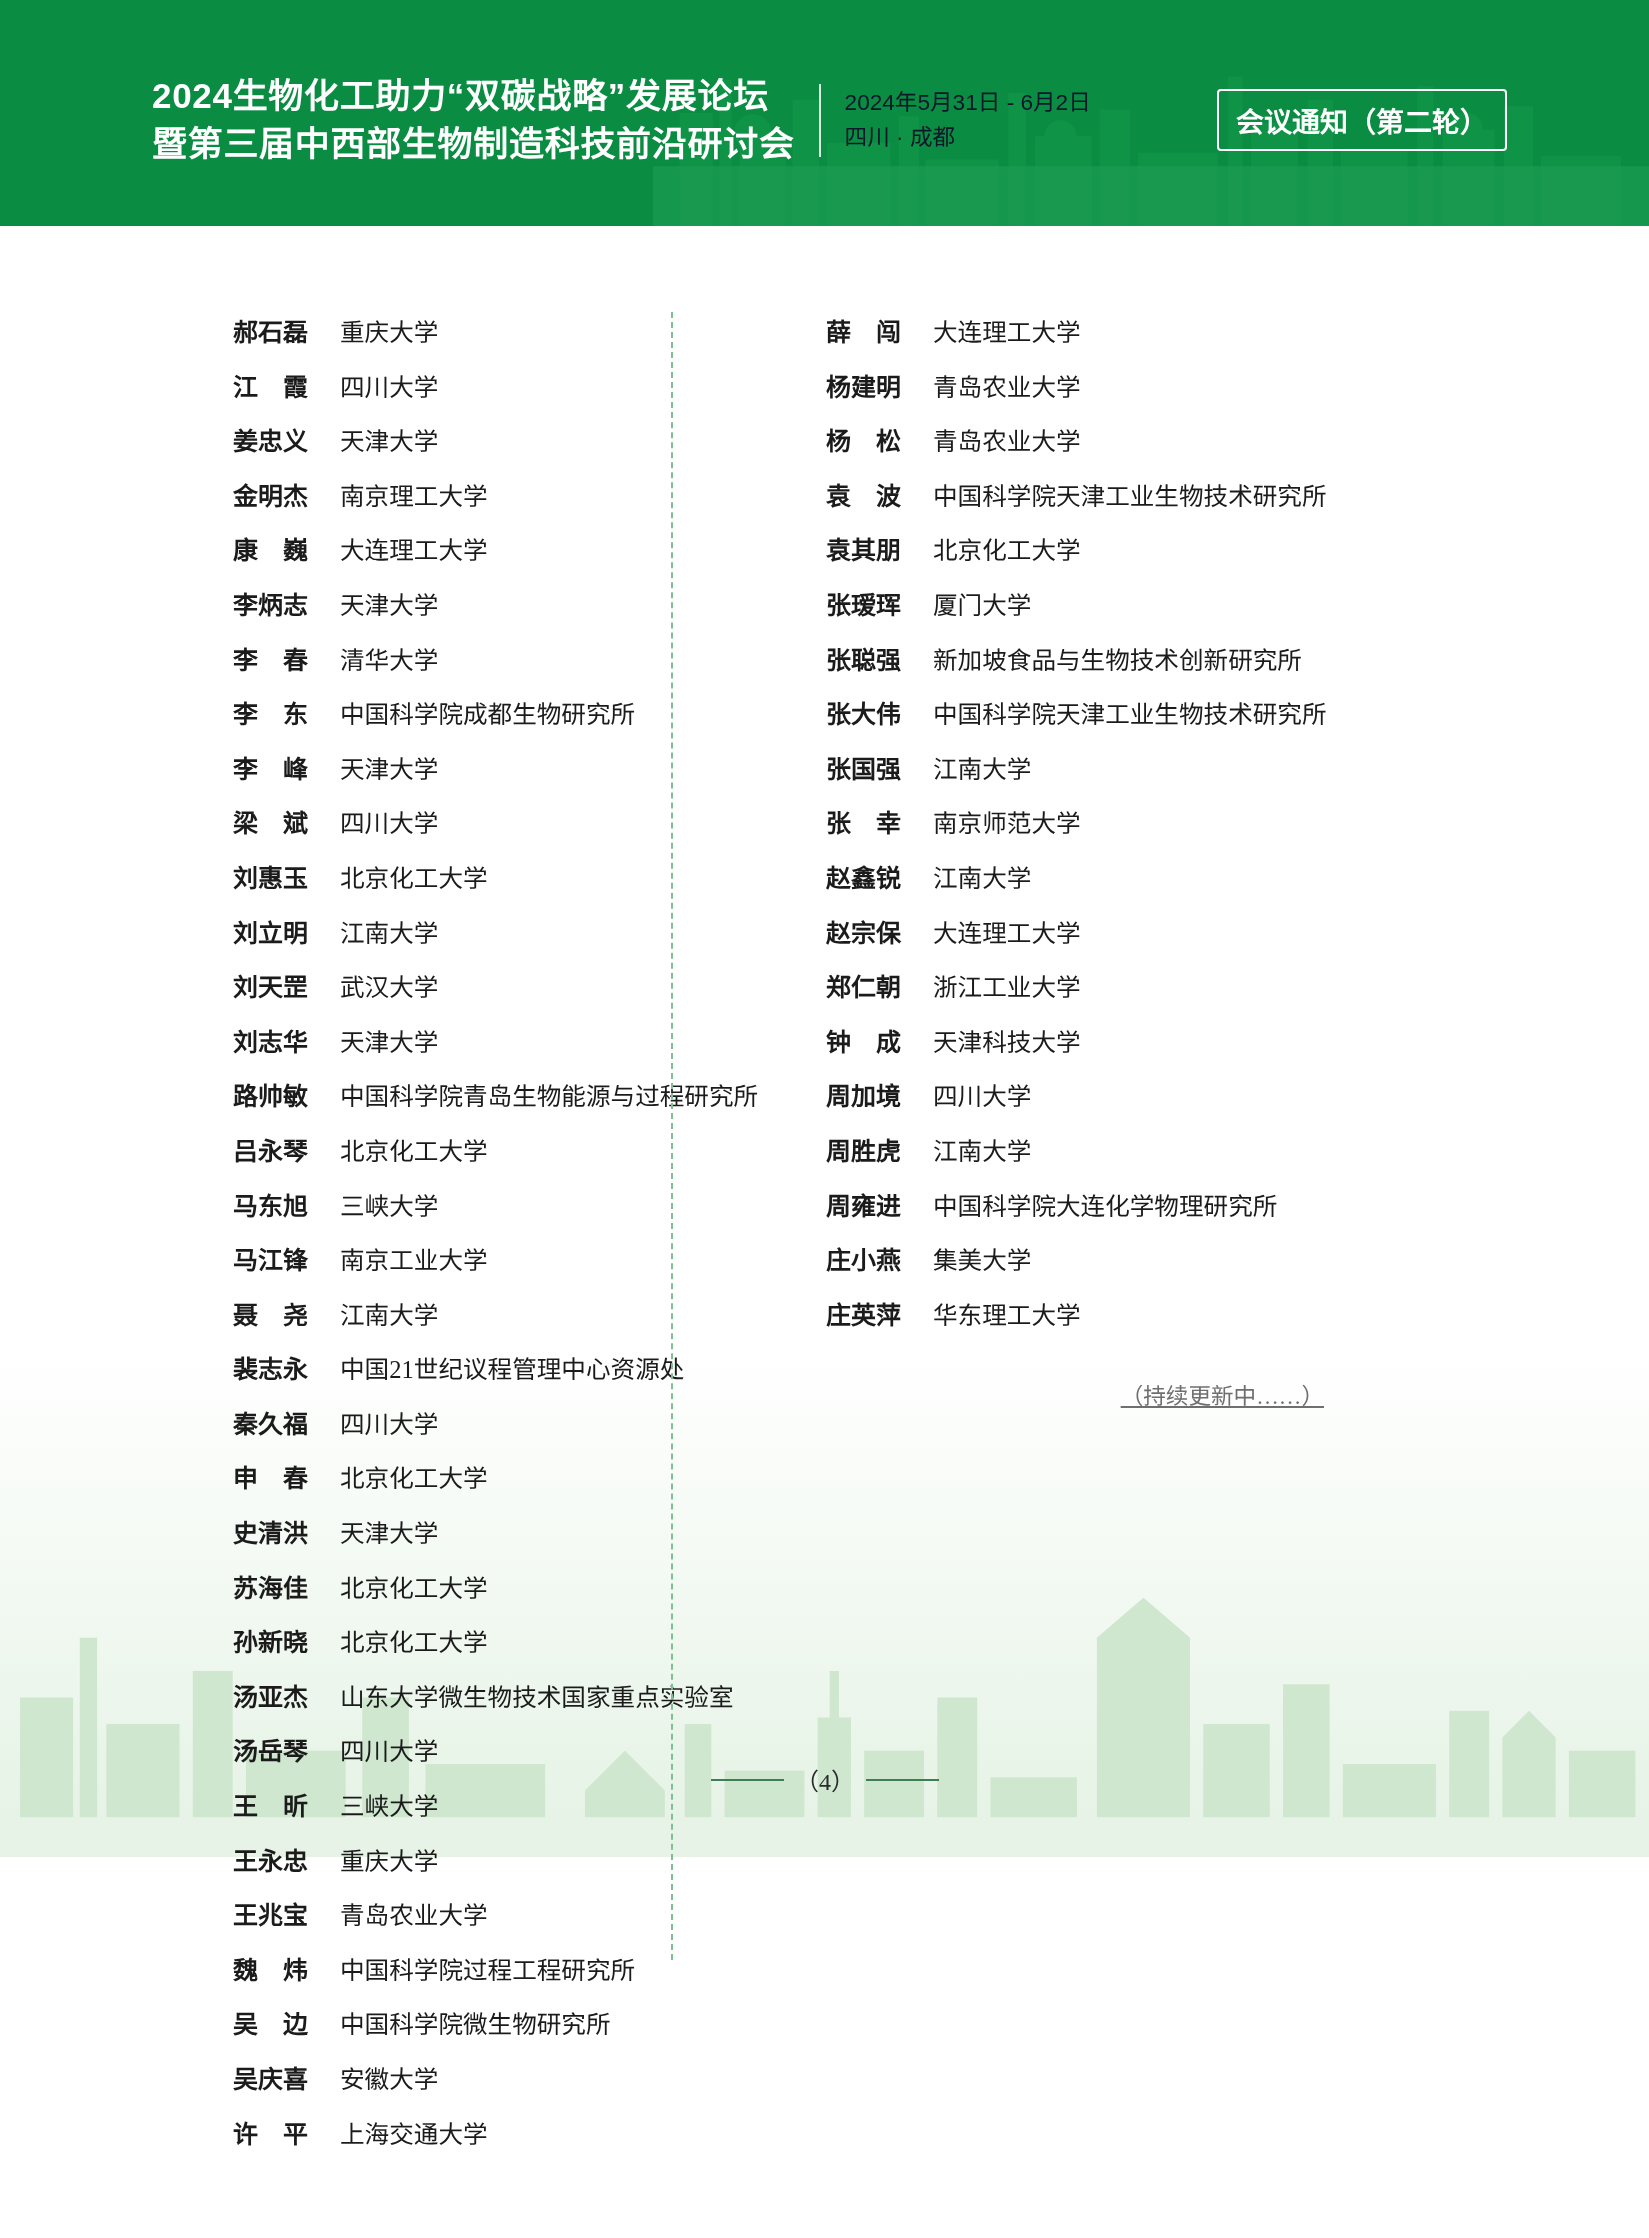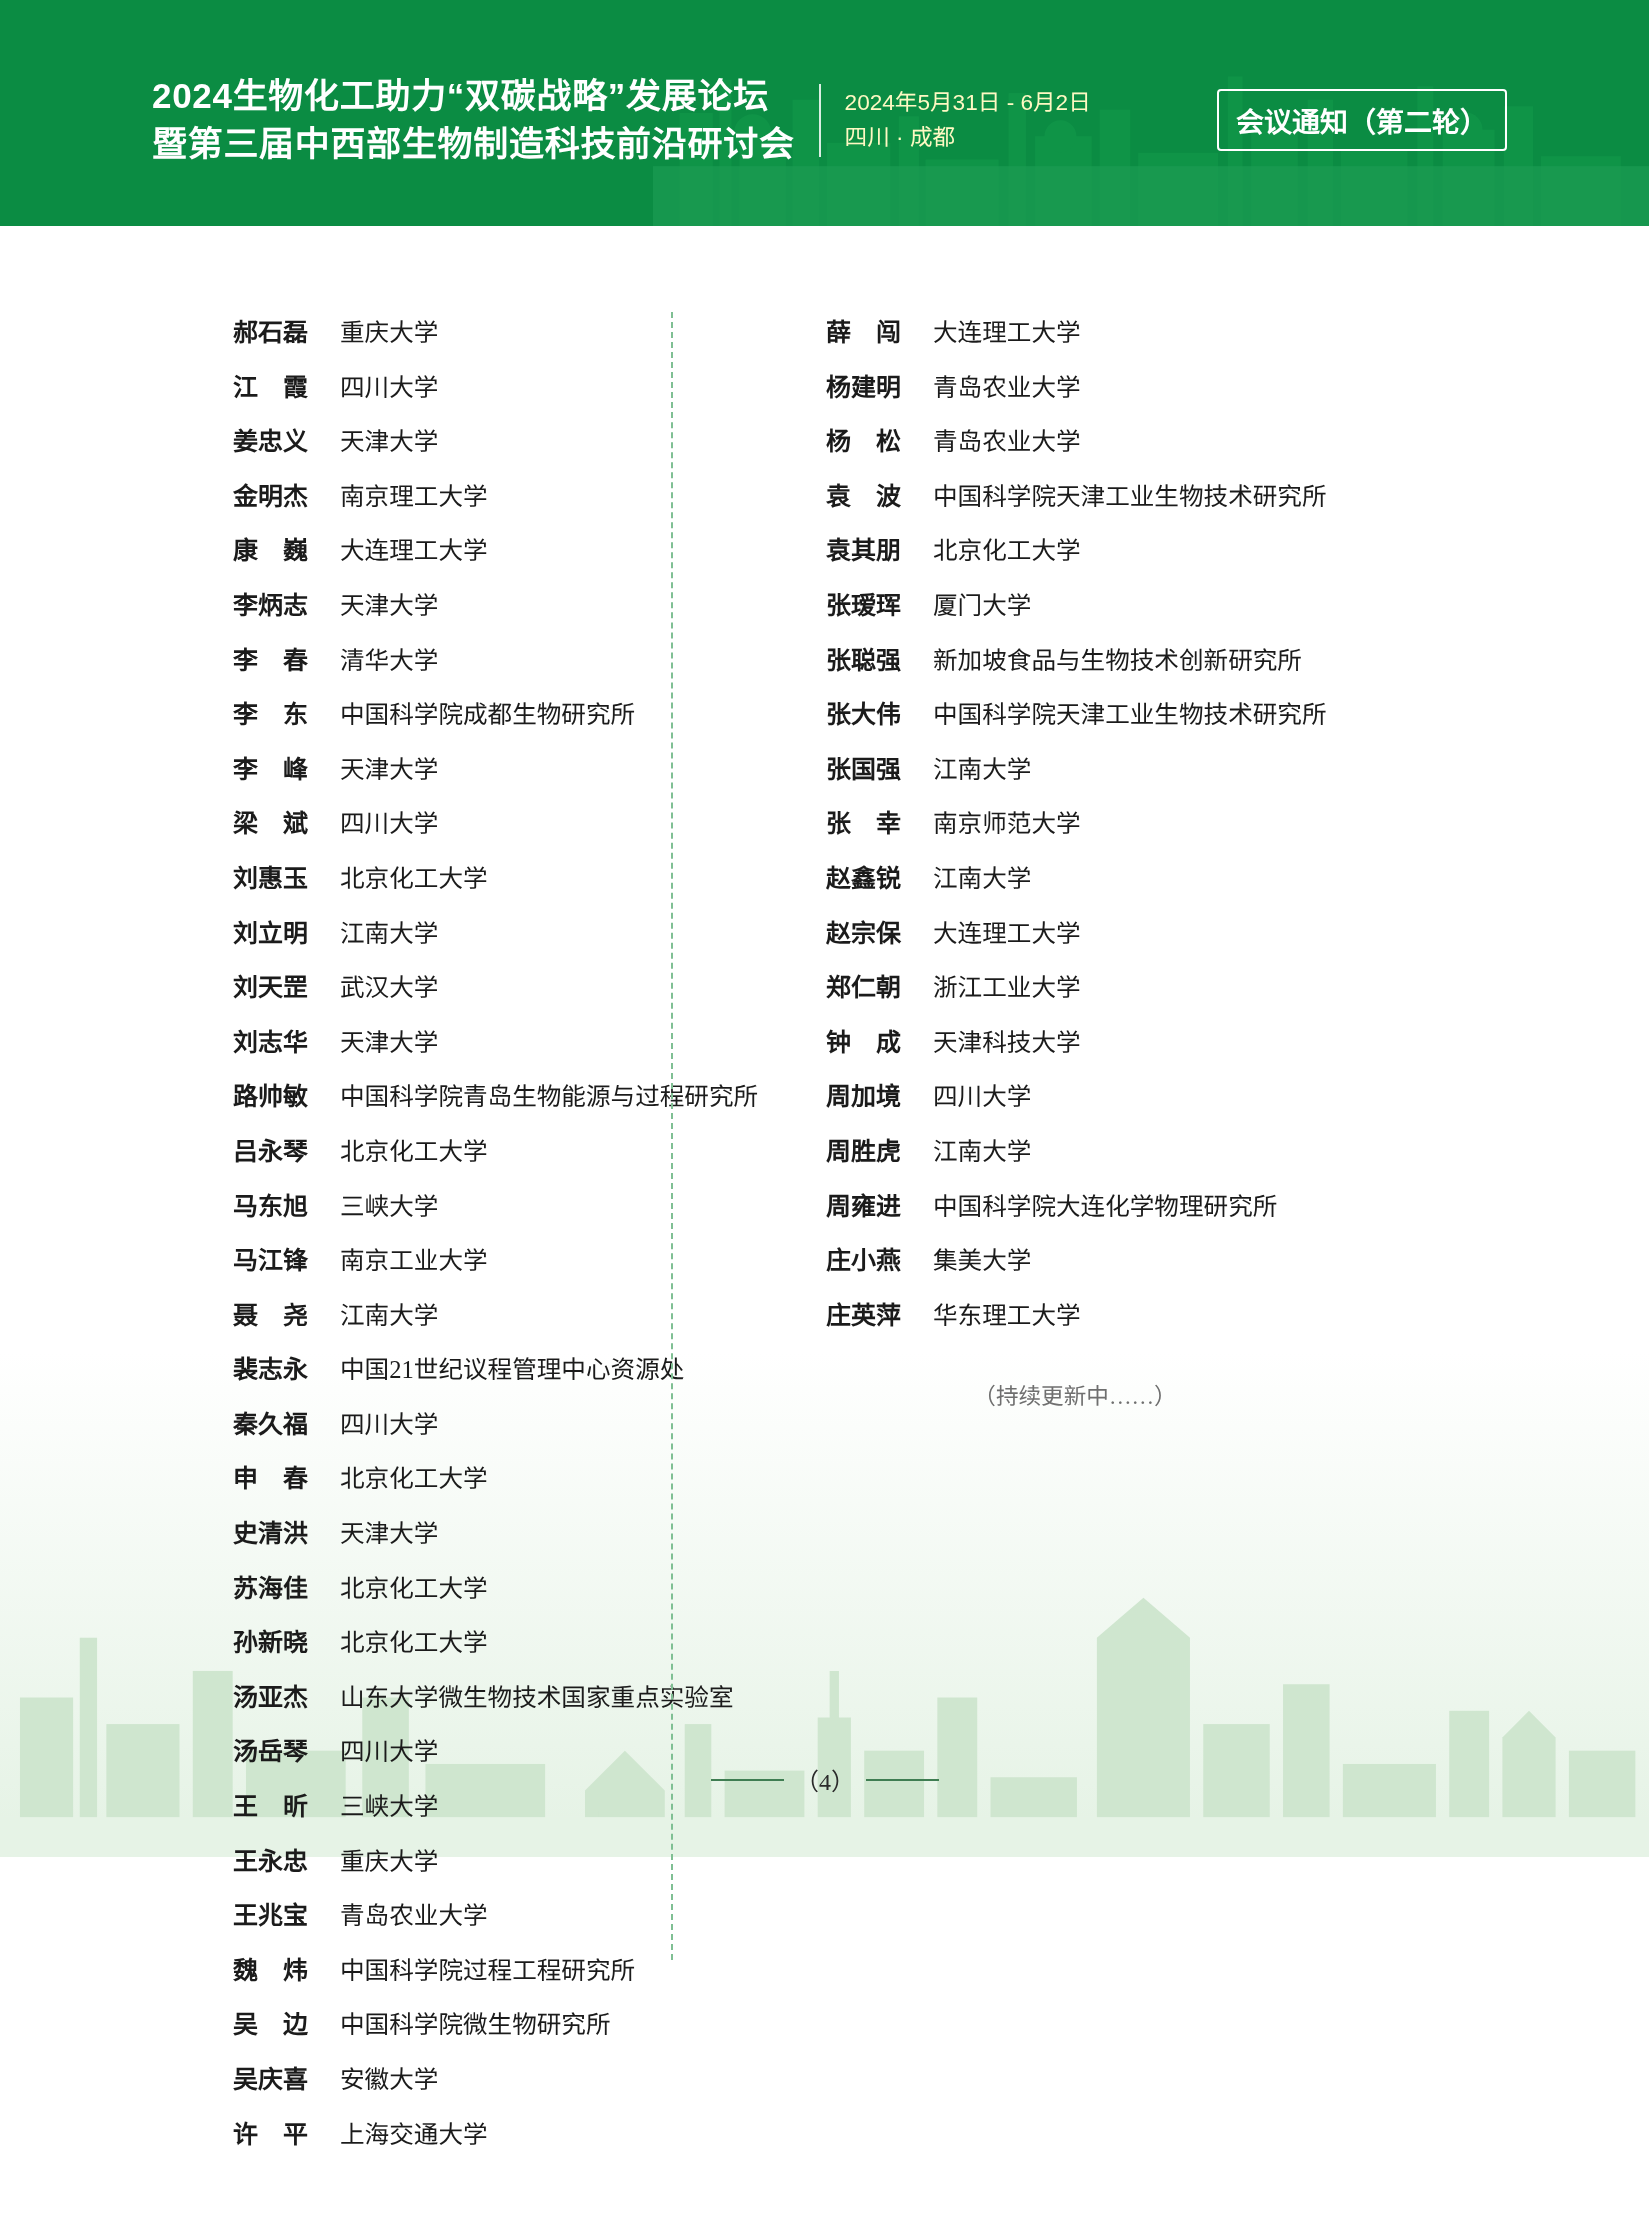--- a/index.html
+++ b/index.html
@@ -53,21 +53,21 @@
     letter-spacing: 0.7px;
     white-space: pre-line;
   }
   .header-divider {
     width: 2px;
     height: 73px;
     background: rgba(255,255,255,0.85);
     margin: 0 24px 0 24px;
   }
   .header-meta {
-    color: #fef9c3;
+    color: #0f172a;
     font-family: "Liberation Sans", "DejaVu Sans", sans-serif;
     font-size: 22.6px;
     line-height: 1.55;
     white-space: pre-line;
   }
   .header-badge {
     margin-left: 126px;
     border: 2px solid #ffffff;
     border-radius: 4px;
     color: #ffffff;
@@ -131,24 +131,25 @@
     flex: 0 0 106px;
     letter-spacing: 0;
   }
   .eorg {
     font-size: 24.6px;
     color: #1b1b1b;
     margin-left: 1px;
   }
   .note {
     margin-top: 47px;
-    text-align: center;
+    text-align: right;
     padding-right: 80px;
     font-size: 22.6px;
     color: #6f6f6f;
+    text-decoration: underline;
   }
 
   
   .footer {
     position: absolute;
     bottom: 60px;
     left: 0;
     width: 100%;
     display: flex;
     align-items: center;

